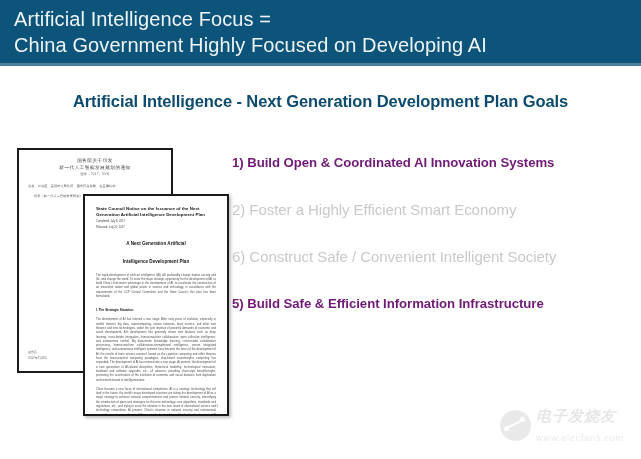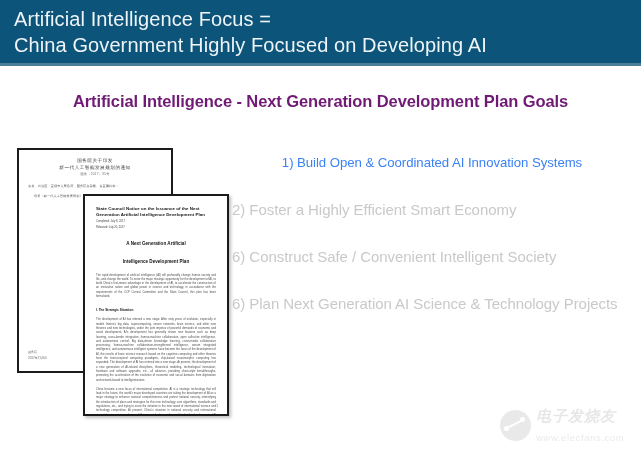--- a/index.html
+++ b/index.html
@@ -42,42 +42,41 @@
   }
 
   
   #slide-title {
     position: absolute;
     left: 0; top: 92px;
     width: 641px;
     text-align: center;
     font-size: 16.5px;
     font-weight: bold;
-    color: #701a75;
+    color: #0c4a6e;
     letter-spacing: -0.1px;
   }
 
   
   #goals-list {
     position: absolute;
     left: 232px;
     top: 155px;
     width: 400px;
   }
   .goal-item {
     height: 47px;
     line-height: 16px;
     font-size: 13.2px;
     white-space: nowrap;
     letter-spacing: -0.05px;
   }
   .goal-item.highlight {
-    color: #3b82f6;
-    font-weight: normal;
-    text-align: center;
+    color: #701a75;
+    font-weight: bold;
   }
   .goal-item.muted {
     color: #c9c9c9;
     font-weight: normal;
     font-size: 15px;
   }
 
   
   #doc-stack {
     position: absolute;
@@ -293,20 +292,20 @@
     <div class="en-para tight">China became a new focus of international competition. AI is a strategic technology that will lead in the future, the world's major developed countries are taking the development of AI as a major strategy to enhance national competitiveness and protect national security, intensifying the introduction of plans and strategies for this new technology, core algorithms, standards and regulations, etc., and trying to seize the initiative in the new round of international science and technology competition. At present, China's situation in national security and international competition is more complex, and China must, looking at the world, take the development of AI to the national strategic level with systematic layout, take the initiative in planning, firmly seize the strategic initiative in the new stage of international competition in AI development, to create new competitive advantage, opening up the development of new space, and effectively protecting national security.</div>
 
     <div class="en-pageno">1</div>
   </div>
 </div>
 
 <div id="goals-list">
   <div class="goal-item highlight">1) Build Open &amp; Coordinated AI Innovation Systems</div>
   <div class="goal-item muted">2) Foster a Highly Efficient Smart Economy</div>
   <div class="goal-item muted">6) Construct Safe / Convenient Intelligent Society</div>
-  <div class="goal-item muted">6) Plan Next Generation AI Science &amp; Technology Projects</div>
+  <div class="goal-item highlight">5) Build Safe &amp; Efficient Information Infrastructure</div>
 </div>
 
 <div id="watermark">
   <div class="wm-logo"></div>
   <div class="wm-cn">电子发烧友</div>
   <div class="wm-url">www.elecfans.com</div>
 </div>
 
 </body></html>

